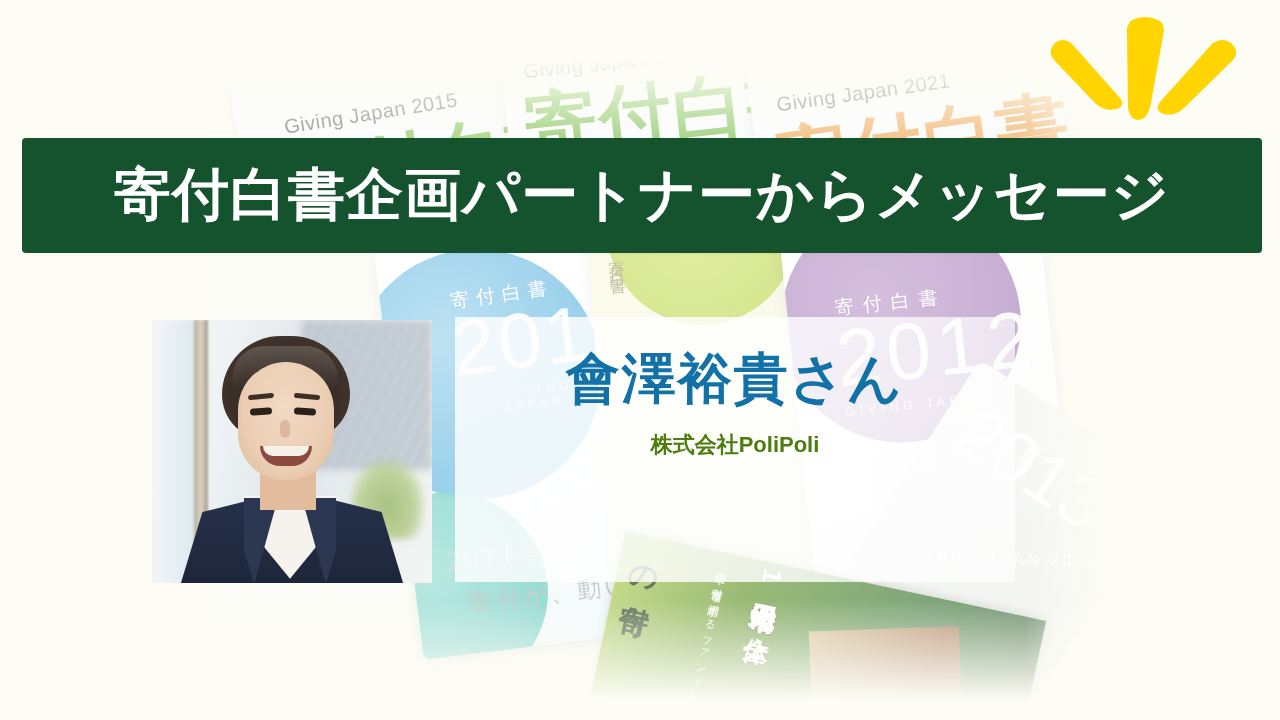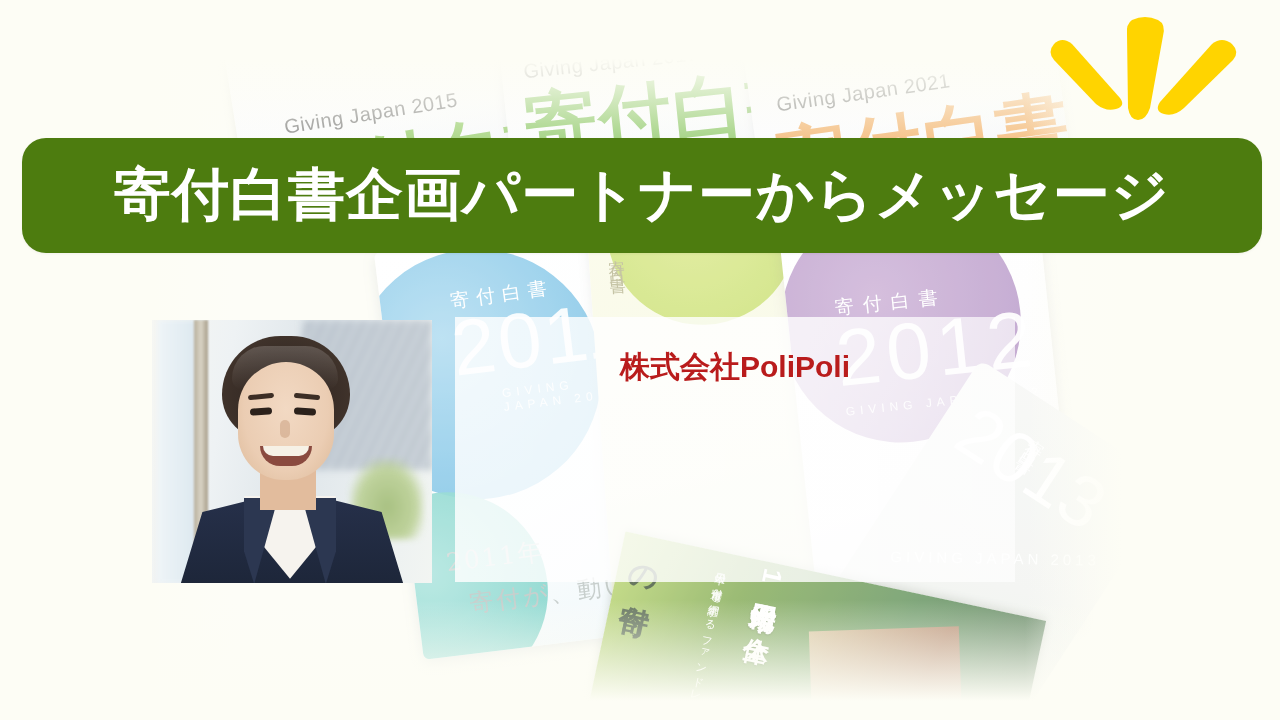--- a/index.html
+++ b/index.html
@@ -197,21 +197,21 @@
     background:linear-gradient(0deg,#fdfdf5 16%,rgba(253,253,245,0) 100%);
   }
   .veil-haze{position:absolute;inset:0;background:rgba(255,255,255,.22);}
 
   
   .rays{position:absolute;right:18px;top:2px;width:230px;height:130px;}
 
   
   .banner{
     position:absolute;left:22px;top:138px;width:1240px;height:115px;
-    background:#4d7c0f;border-radius:24px;
+    background:#14532d;border-radius:4px;
     display:flex;align-items:center;justify-content:center;
     box-shadow:0 1px 3px rgba(0,0,0,.05);
   }
   .banner-text{
     color:#ffffff;font-size:57px;font-weight:700;letter-spacing:1px;white-space:nowrap;
     font-family:"Liberation Sans","DejaVu Sans",sans-serif;line-height:1;
     transform:translateY(-1px);
   }
 
   
@@ -313,22 +313,22 @@
   .name-block{
     position:absolute;left:455px;top:317px;width:560px;height:265px;
     display:flex;flex-direction:column;align-items:center;justify-content:flex-start;
     padding-top:32px;box-sizing:border-box;
   }
   .person-name{
     color:#1272a8;font-size:54px;font-weight:700;letter-spacing:2px;white-space:nowrap;
     line-height:1.1;
   }
   .person-org{
-    color:#b91c1c;font-size:30px;font-weight:700;letter-spacing:0px;white-space:nowrap;
-    line-height:1.2;
+    color:#4d7c0f;font-size:22px;font-weight:700;letter-spacing:0px;white-space:nowrap;
+    margin-top:24px;line-height:1.2;
   }
   .person-role{
     color:#1272a8;font-size:30px;font-weight:700;letter-spacing:0px;white-space:nowrap;
     margin-top:16px;line-height:1.2;
   }
 </style>
 </head>
 <body>
 
 <div class="stage">
@@ -422,16 +422,17 @@
     <div class="p-eye-l"></div>
     <div class="p-eye-r"></div>
     <div class="p-nose"></div>
     <div class="p-mouth">
       <div class="p-teeth"></div>
     </div>
   </div>
 
   <div class="name-panel wide-fade"></div>
   <div class="name-block">
+    <div class="person-name">會澤裕貴さん</div>
     <div class="person-org">株式会社PoliPoli</div>
   </div>
 
 </div>
 
 </body></html>

